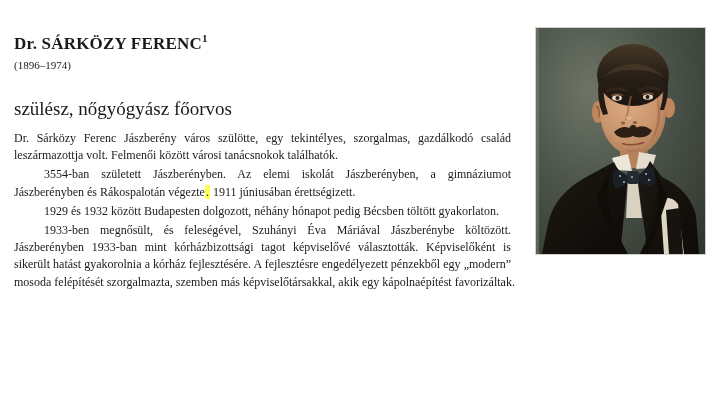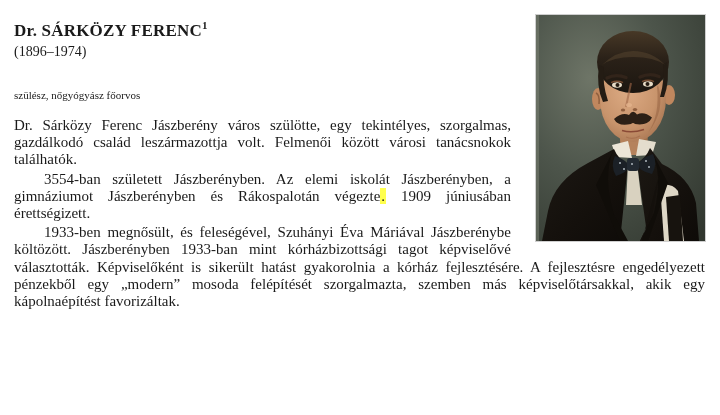--- a/index.html
+++ b/index.html
@@ -11,21 +11,21 @@
     width: 720px;
     height: 415px;
     overflow: hidden;
     font-family: "Liberation Serif", "DejaVu Serif", serif;
     color: #1a1a1a;
   }
   .page {
     box-sizing: border-box;
     width: 720px;
     height: 415px;
-    padding: 21px 15px 10px 14px;
+    padding: 34px 15px 10px 14px;
   }
   .portrait {
     float: right;
     width: 169px;
     height: 226px;
     margin: -6px 0 10px 25px;
     outline: 1px solid #cfcfcf;
     background: #4a5148;
   }
   .portrait svg { display: block; }
@@ -34,35 +34,35 @@
     font-size: 17px;
     font-weight: bold;
     line-height: 20px;
     letter-spacing: 0.2px;
   }
   h1.title sup {
     font-size: 11px;
     line-height: 0;
   }
   .years {
-    font-size: 14px;
+    font-size: 11px;
     line-height: 18px;
     margin-top: 2px;
   }
   .subtitle {
-    font-size: 11px;
+    font-size: 19px;
     line-height: 17px;
     margin-top: 26px;
   }
   .body-text {
     margin-top: 13px;
   }
   p.para {
     margin: 0 0 2px 0;
-    font-size: 15px;
+    font-size: 12px;
     line-height: 17.2px;
     text-align: justify;
     text-justify: inter-word;
   }
   p.para.indent { text-indent: 30px; }
   .highlight {
     background: #ffff4d;
     padding: 0 1px;
   }
 </style>
@@ -163,21 +163,22 @@
 
   <h1 class="title"><span>Dr. SÁRKÖZY FERENC</span><sup>1</sup></h1>
 
   <div class="years">(1896–1974)</div>
 
   <div class="subtitle">szülész, nőgyógyász főorvos</div>
 
   <div class="body-text">
     <p class="para">Dr. Sárközy Ferenc Jászberény város szülötte, egy tekintélyes, szorgalmas, gazdálkodó család leszármazottja volt. Felmenői között városi tanácsnokok találhatók.</p>
 
-    <p class="para indent"><span>3554-ban született Jászberényben. Az elemi iskolát Jászberényben, a gimnáziumot Jászberényben és Rákospalotán végezte</span><span class="highlight">.</span><span> 1909 júniusában érettségizett.</span></p>
+    <p class="para indent"><span>3554-ban született Jászberényben. Az elemi iskolát Jászberényben, a gimnáziumot Jászberényben és Rákospalotán végezte</span><span class="highlight">.</span><span> 1911 júniusában érettségizett.</span></p>
 
 
 
+    <p class="para indent">1929 és 1932 között Budapesten dolgozott, néhány hónapot pedig Bécsben töltött gyakorlaton.</p>
 
     <p class="para indent">1933-ben megnősült, és feleségével, Szuhányi Éva Máriával Jászberénybe költözött. Jászberényben 1933-ban mint kórházbizottsági tagot képviselővé választották. Képviselőként is sikerült hatást gyakorolnia a kórház fejlesztésére. A fejlesztésre engedélyezett pénzekből egy „modern” mosoda felépítését szorgalmazta, szemben más képviselőtársakkal, akik egy kápolnaépítést favorizáltak.</p>
   </div>
 
 </div>
 
 </body></html>

